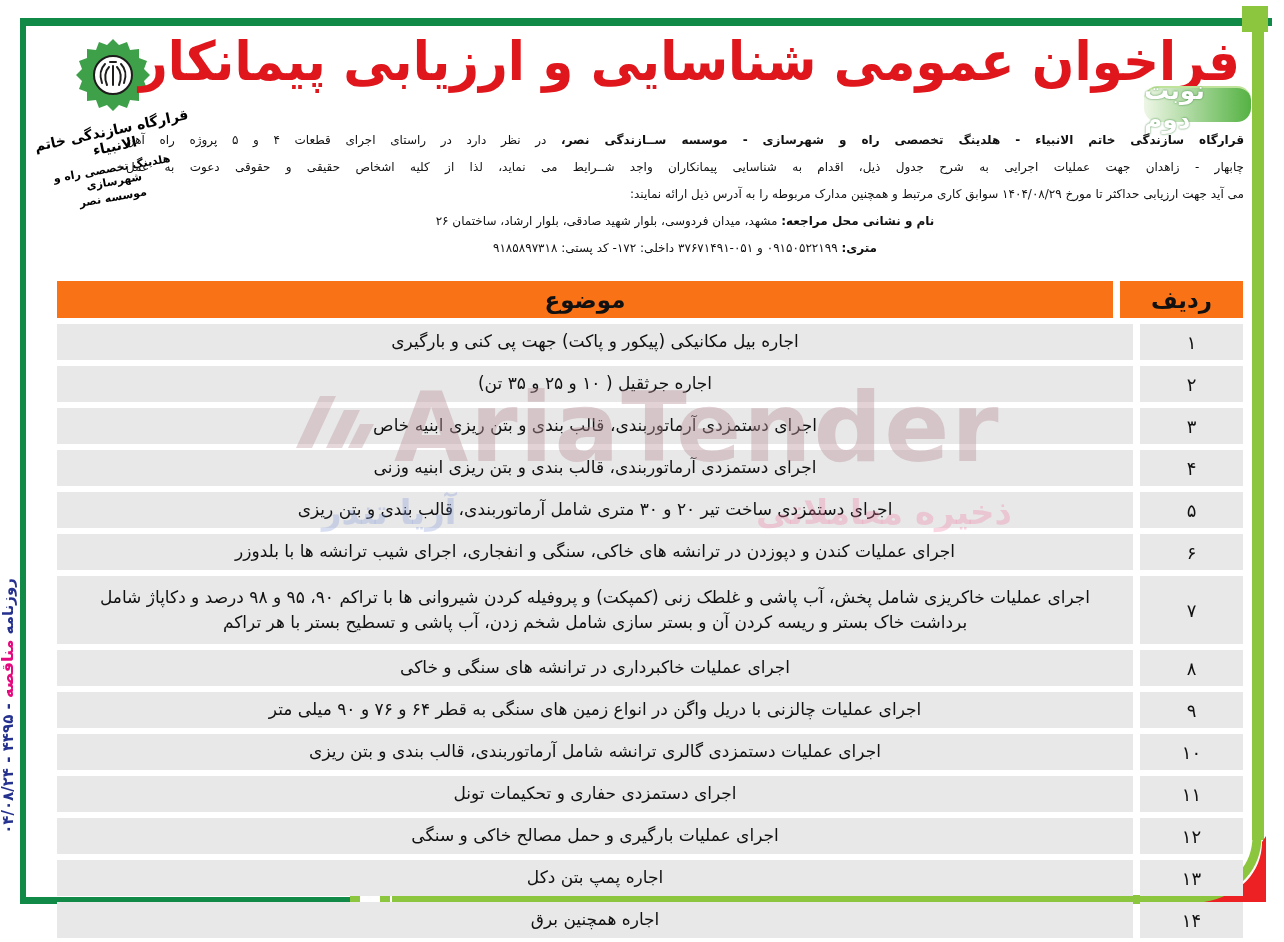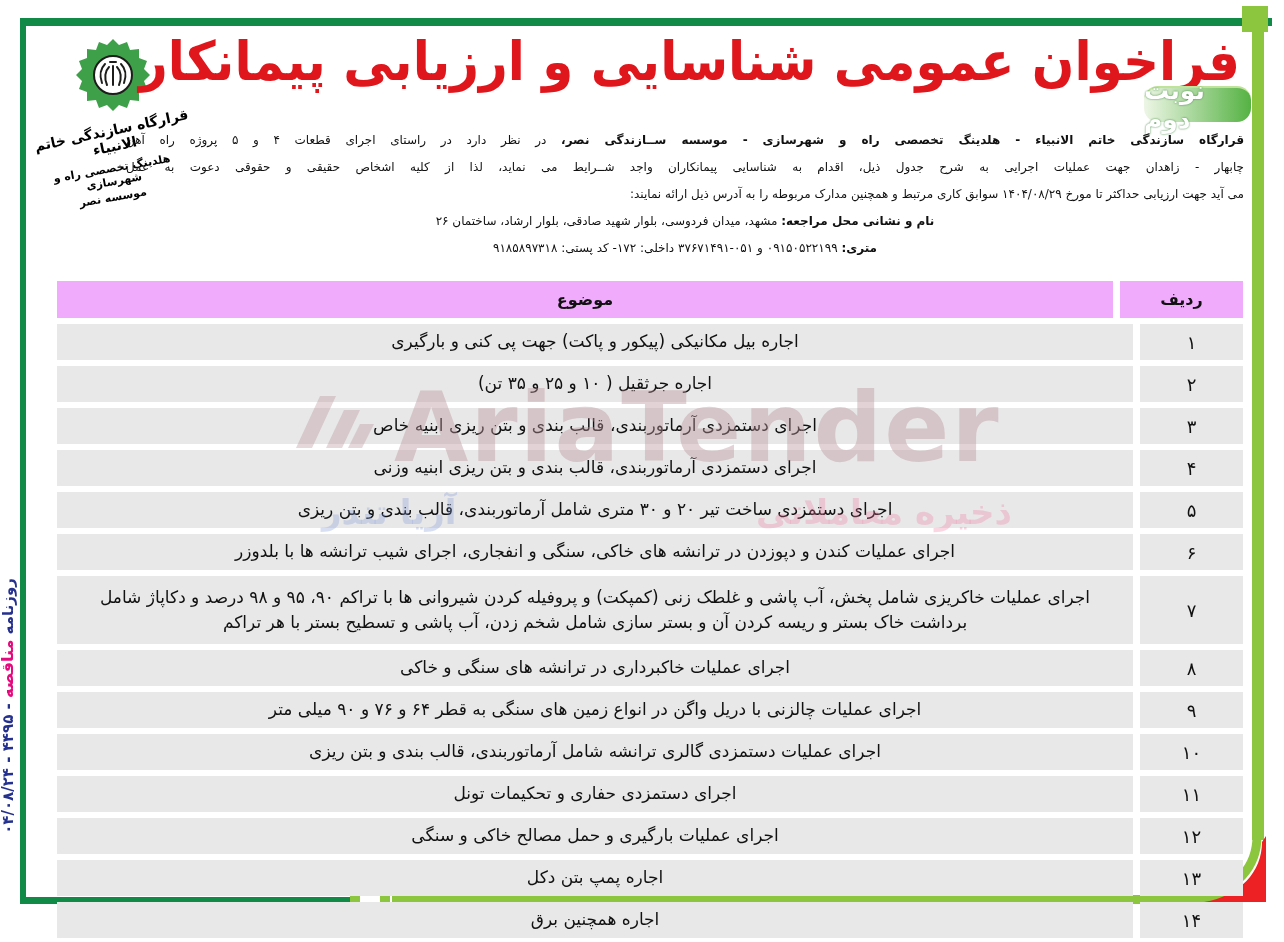--- a/index.html
+++ b/index.html
@@ -41,22 +41,22 @@
   
   .intro{position:absolute;right:40px;left:126px;top:127px;direction:rtl;font-size:12px;z-index:4;}
   .pline{line-height:27px;height:27px;overflow:visible;}
   .pline b{font-weight:bold;text-align:center;}
   .just{text-align:justify;text-align-last:justify;}
   .start{text-align:right;}
   .center{text-align:center;}
   
   .table{position:absolute;left:57px;top:281px;width:1186px;z-index:4;}
   .thead,.trow{display:flex;direction:rtl;column-gap:7px;margin-bottom:6px;}
-  .th{background:#f0abfc;display:flex;align-items:center;justify-content:center;
-      font-weight:bold;font-size:16px;height:37px;}
+  .th{background:#f97316;display:flex;align-items:center;justify-content:center;
+      font-weight:bold;font-size:23px;height:37px;}
   .th.no{width:123px;text-align:center;}
   .th.sub{flex:1;}
   .td{background:#e8e8e8;display:flex;align-items:center;justify-content:center;}
   .td.no{width:103px;font-size:18px;min-height:32px;}
   .td.sub{flex:1;font-size:17px;text-align:center;padding:2px 25px;line-height:1.5;min-height:32px;}
   .trow.tall .td{min-height:64px;}
   
   .wm{
     position:absolute;top:372px;left:286px;z-index:6;pointer-events:none;
     font-size:96px;font-weight:bold;color:rgba(186,147,155,0.42);

